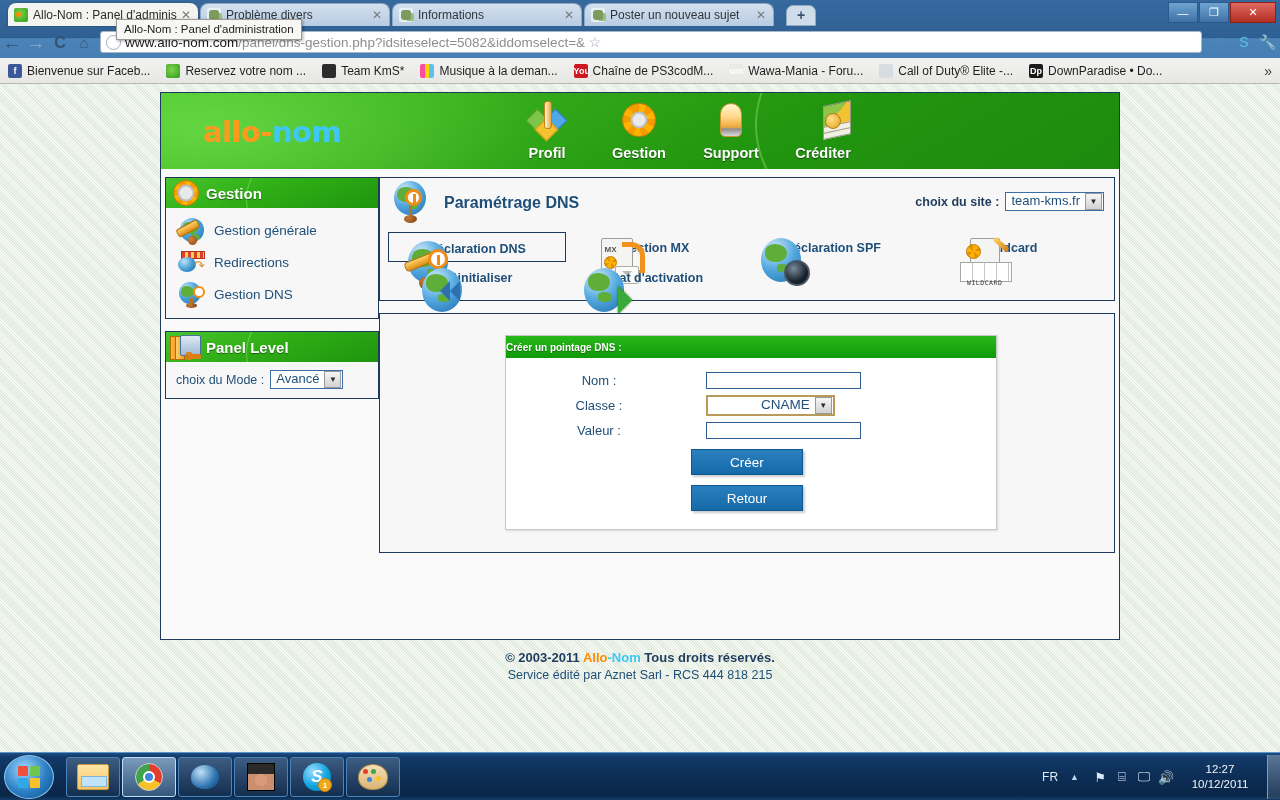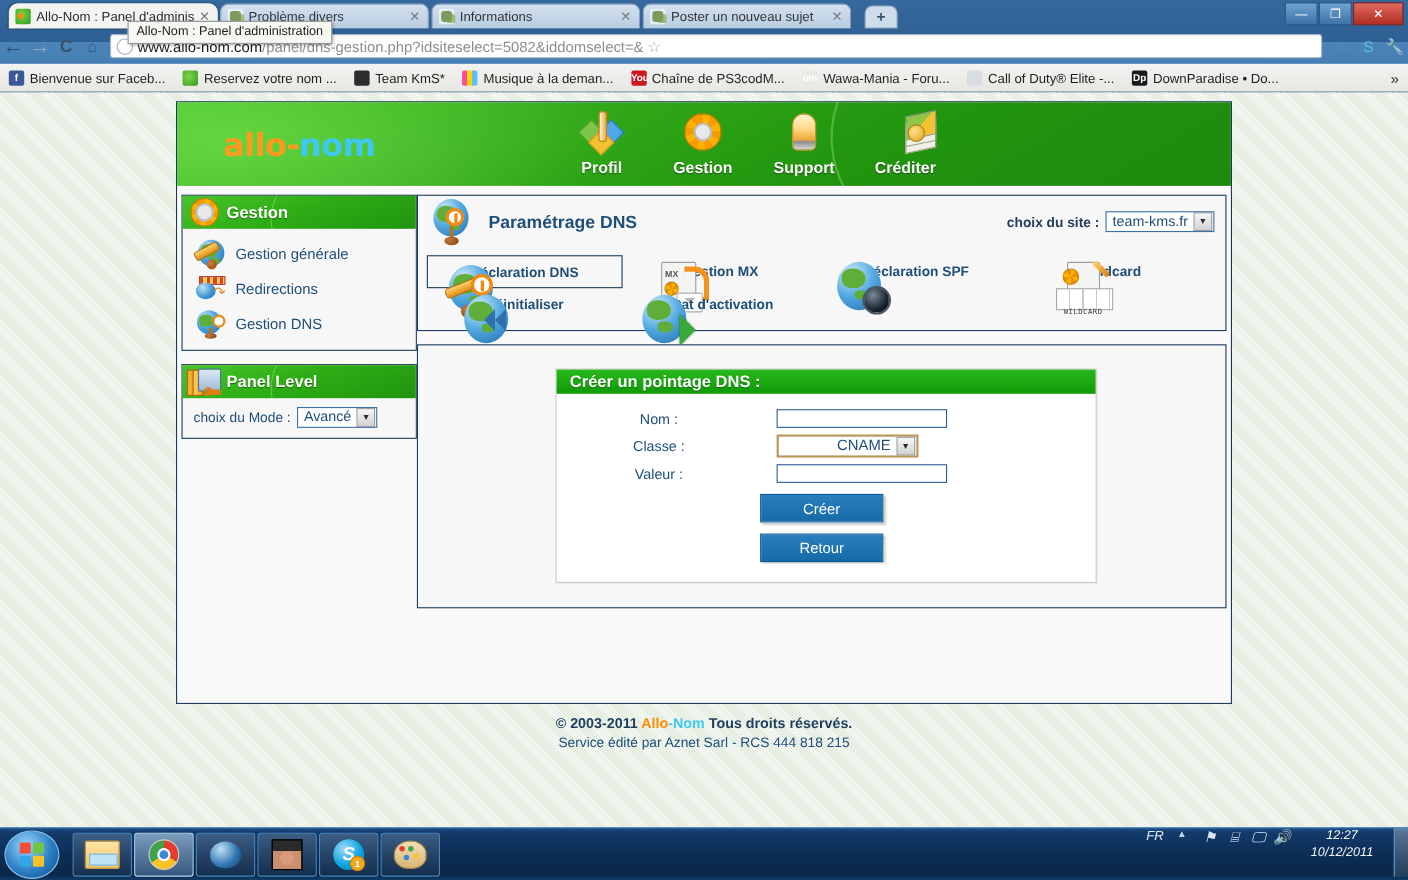--- a/index.html
+++ b/index.html
@@ -266,22 +266,22 @@
   .i-act .sph:after{content:"";position:absolute;left:4px;top:5px;width:22px;height:18px;
     background:#5fae3a;border-radius:45% 55% 50% 45%;box-shadow:6px 15px 0 -4px #5fae3a;}
   .i-act .play{position:absolute;right:0;bottom:2px;width:0;height:0;
     border:14px solid transparent;border-left-color:#39a93a;border-right:none;
     filter:drop-shadow(0 0 1px #1d6b1d);}
   
   .formpanel{border:1px solid #1d3a5c;background:#f7f7f7;height:238px;position:relative;}
   .formcard{position:absolute;left:125px;top:21px;width:490px;background:#fff;
     border:1px solid #c8c8c4;box-shadow:1px 1px 2px rgba(0,0,0,.12);}
   .formcard-hd{height:22px;background:linear-gradient(180deg,#28b81a,#0f9a07);
-    display:flex;align-items:center;padding-left:12px;
-    color:#fff;font-size:15px;font-weight:bold;text-shadow:0 1px 1px rgba(0,0,0,.35);}
+    display:flex;align-items:center;
+    color:#fff;font-size:10px;font-weight:bold;text-shadow:0 1px 1px rgba(0,0,0,.35);}
   .formbody{padding:14px 0 18px;}
   .frow{display:flex;align-items:center;margin-bottom:6px;}
   .flabel{width:200px;text-align:center;padding-right:14px;box-sizing:border-box;
     font-size:13px;color:#1f4e79;}
   .finput{width:155px;height:17px;border:1px solid #2c5d91;background:#fff;box-sizing:border-box;}
   .selbox.cls{border:2px solid #b99a5b;height:21px;padding-left:48px;}
   .selbox.cls .sv{font-size:13.5px;}
   .btnrow{display:flex;justify-content:center;margin-top:10px;}
   .bluebtn{width:110px;height:24px;border:1px solid #0c5a93;
     background:linear-gradient(180deg,#2a7fbf,#166aa8);color:#fff;font-size:13.5px;
@@ -332,21 +332,21 @@
     background:radial-gradient(circle at 35% 30%,#9bdcfb,#0ea5e0 55%,#0679a8 100%);
     color:#fff;font-size:17px;font-weight:bold;font-style:italic;
     display:flex;align-items:center;justify-content:center;}
   .ti-skype .badge{position:absolute;right:-1px;bottom:-1px;width:12px;height:12px;border-radius:50%;
     background:#f0a81c;border:1px solid #c98208;color:#fff;font-size:8px;font-style:normal;
     display:flex;align-items:center;justify-content:center;}
   .ti-paint{width:28px;height:24px;border-radius:50% 50% 45% 45%;
     background:linear-gradient(180deg,#f3dfb8,#d9b574);border:1px solid #a98a4a;position:relative;}
   .ti-paint:after{content:"";position:absolute;left:4px;top:4px;width:5px;height:5px;border-radius:50%;
     background:#e33e2b;box-shadow:8px 0 0 #3ea34a, 4px 8px 0 #3d87d8, 13px 7px 0 #f9c22b;}
-  .tray{position:absolute;right:0;top:0;height:48px;display:flex;align-items:flex-start;font-style:italic;}
+  .tray{position:absolute;right:0;top:0;height:48px;display:flex;align-items:center;}
   .tray .tlang{font-size:12px;color:#dfe9f5;margin-right:12px;}
   .tray .tup{font-size:9px;color:#bcd6ef;margin-right:10px;}
   .tray .tri{width:22px;text-align:center;color:#dbe8f6;font-size:13px;position:relative;}
   .clock{width:86px;text-align:center;color:#f2f7fc;font-size:11.5px;line-height:15px;margin-right:4px;}
   .showdesk{width:12px;height:44px;background:linear-gradient(180deg,rgba(255,255,255,.30),rgba(255,255,255,.10));
     border-left:1px solid #6ba0d0;margin-right:0;}
 </style>
 </head>
 <body>
 

